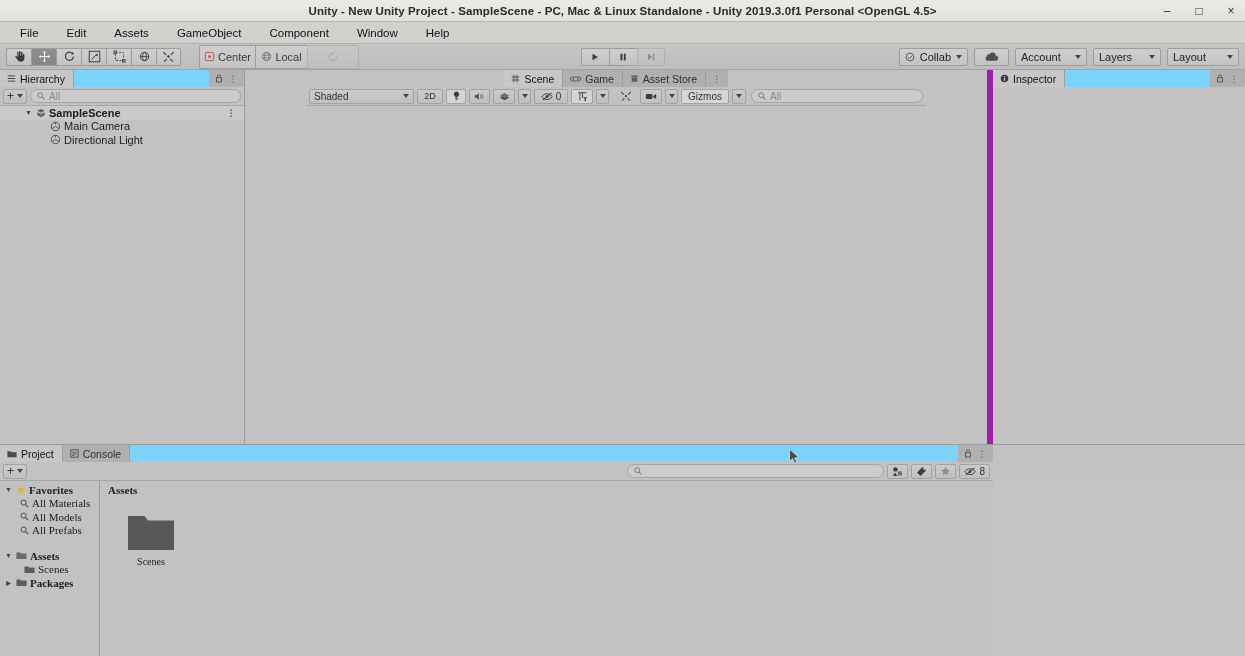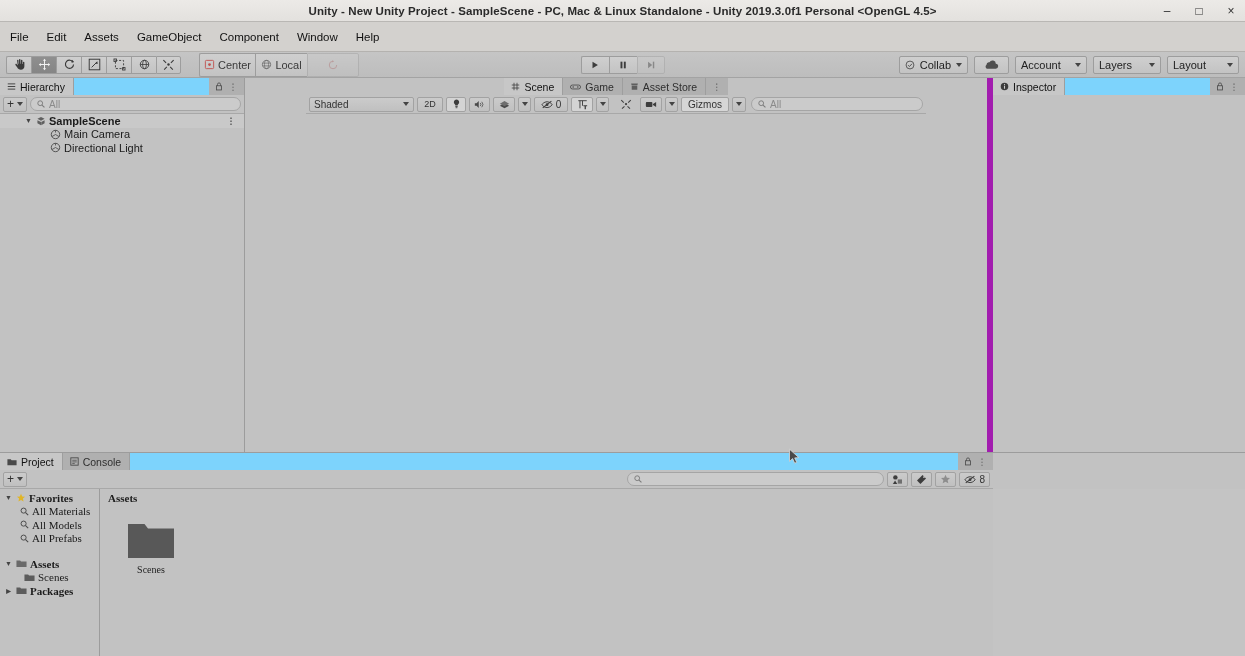--- a/index.html
+++ b/index.html
@@ -23,24 +23,24 @@
   }
   .titlebar .title {
     position: absolute; left: 0; right: 0; text-align: center;
     font-size: 11.5px; font-weight: bold; color: #2a2a2a; letter-spacing: 0.1px;
   }
   .wincontrols { position: absolute; right: 6px; display: flex; gap: 16px; align-items: center; }
   .wincontrols span { width: 16px; text-align: center; font-size: 12px; color: #333; cursor: pointer; line-height: 1; }
 
   
   .menubar {
-    height: 30px; min-height: 22px;
+    height: 22px; min-height: 22px;
     background: #d3d1ce;
     border-bottom: 1px solid #b4b2af;
-    display: flex; align-items: center; padding-left: 2px; gap: 2px;
+    display: flex; align-items: center; padding-left: 12px; gap: 12px;
   }
   .menubar .mi { padding: 2px 8px; font-size: 11.5px; color: #111; cursor: default; border-radius: 2px; }
 
   
   .toolbar {
     height: 26px; min-height: 26px;
     background: linear-gradient(#c5c5c5,#bdbdbd);
     border-bottom: 1px solid #a3a3a3;
     display: flex; align-items: center; position: relative; padding: 0 6px;
   }

